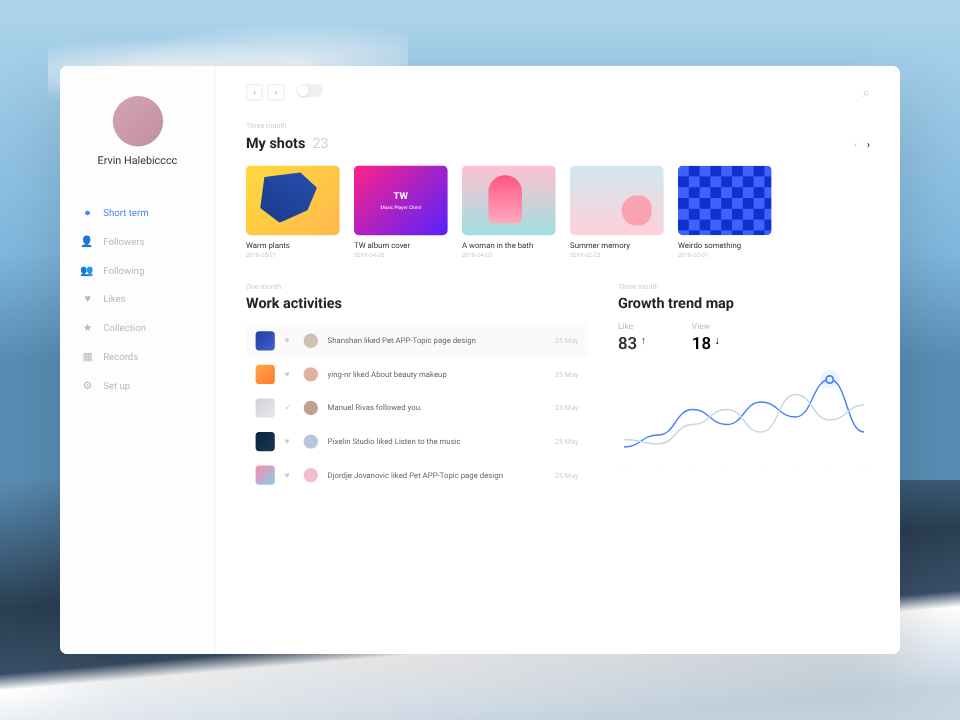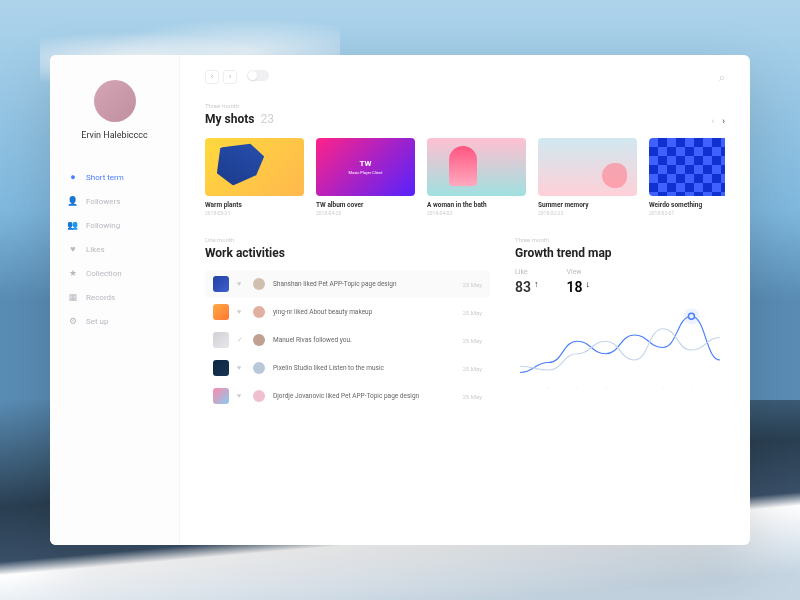--- a/index.html
+++ b/index.html
@@ -23,52 +23,52 @@
 .search{color:#ccc;font-size:11px}
 .period{font-size:6px;color:#ccc;margin-bottom:3px}
 .section-head{display:flex;align-items:flex-end;justify-content:space-between;margin-bottom:12px}
 .section-title{font-size:12px;font-weight:700;color:#222;display:flex;align-items:baseline;gap:6px}
 .section-title .count{color:#d0d0d5;font-weight:400}
 .carousel-nav{display:flex;gap:8px;font-size:9px;color:#ccc}
 .carousel-nav span{cursor:pointer}
 .carousel-nav .next{color:#333}
 .shots{display:flex;gap:12px;margin-bottom:20px;overflow:hidden}
 .shot{flex:0 0 78px}
-.thumb{width:99px;height:58px;border-radius:4px;margin-bottom:5px}
+.thumb{width:78px;height:58px;border-radius:4px;margin-bottom:5px}
 .t1{background:linear-gradient(135deg,#ffd93d,#ffb84d);position:relative;overflow:hidden}
 .t1:after{content:"";position:absolute;top:5px;left:10px;width:50px;height:40px;background:linear-gradient(45deg,#1a3a8a,#2850b0);clip-path:polygon(20% 0,80% 10%,100% 50%,75% 90%,25% 100%,0 60%);transform:rotate(-15deg)}
 .t2{background:linear-gradient(135deg,#ff6bb5,#4fd5ff);position:relative;overflow:hidden}
 .t2:after{content:"";position:absolute;top:8px;left:20px;width:35px;height:35px;border:6px solid #ff4488;border-radius:50% 50% 0 0;border-bottom:none}
 .t3{background:linear-gradient(135deg,#ff2288,#5522ff);display:flex;align-items:center;justify-content:center;color:#fff;font-size:8px;font-weight:700;flex-direction:column}
 .t3 .sub{font-size:4px;font-weight:400;margin-top:2px}
 .t4{background:linear-gradient(180deg,#ffc0d0,#a0e0e0);position:relative;overflow:hidden}
 .t4:after{content:"";position:absolute;top:8px;left:22px;width:28px;height:40px;background:linear-gradient(180deg,#ff5580,#ffaac0);border-radius:14px 14px 4px 4px}
 .t5{background:linear-gradient(180deg,#d0e8f0,#ffd0d8);position:relative}
 .t5:after{content:"";position:absolute;bottom:8px;right:10px;width:25px;height:25px;background:#ff8090;border-radius:50% 40% 45% 50%;opacity:0.6}
 .t6{background:repeating-conic-gradient(#1030d0 0deg 90deg,#4060ff 90deg 180deg);background-size:18px 18px}
-.shot-title{font-size:6.5px;font-weight:700;color:#333;white-space:nowrap;overflow:hidden;text-overflow:ellipsis}
+.shot-title{font-size:6.5px;font-weight:400;color:#333;white-space:nowrap;overflow:hidden;text-overflow:ellipsis}
 .shot-date{font-size:5px;color:#ccc;margin-top:1px}
 .bottom{display:flex;gap:25px}
 .activities{flex:1}
 .activity-list{display:flex;flex-direction:column}
 .activity{display:flex;align-items:center;gap:8px;padding:6px 8px;border-radius:4px}
 .activity.hl{background:#fafafa}
 .act-thumb{width:16px;height:16px;border-radius:3px;flex-shrink:0}
 .at1{background:linear-gradient(135deg,#2040a0,#4060d0)}
 .at2{background:linear-gradient(135deg,#ffaa44,#ff7733)}
 .at3{background:linear-gradient(135deg,#d0d0d5,#e8e8ec)}
 .at4{background:linear-gradient(135deg,#0a2540,#1a3555)}
 .at5{background:linear-gradient(135deg,#ff88aa,#88ccee)}
 .act-icon{font-size:7px;color:#ccc;flex-shrink:0;width:8px}
 .act-avatar{width:12px;height:12px;border-radius:50%;flex-shrink:0}
 .av1{background:#d0c0b0}.av2{background:#e0b0a0}.av3{background:#c0a090}.av4{background:#b8c8d8}.av5{background:#f0c0d0}
 .act-text{font-size:6.5px;color:#666;flex:1;white-space:nowrap;overflow:hidden;text-overflow:ellipsis}
 .act-date{font-size:6px;color:#ccc;flex-shrink:0}
 .growth{flex:0 0 210px}
-.stats{display:flex;gap:28px;margin-bottom:10px;margin-top:8px}
+.stats{display:flex;gap:38px;margin-bottom:10px;margin-top:8px}
 .stat-label{font-size:7px;color:#bbb;margin-bottom:3px}
 .stat-value{font-size:14px;font-weight:600;display:flex;align-items:flex-start;gap:3px}
 .stat-value.up{color:#333}.stat-value.down{color:#000000}
 .arrow{font-size:9px}
 .chart{width:100%;height:85px}
 </style>
 </head>
 <body>
 
 <div class="mountains"></div>

